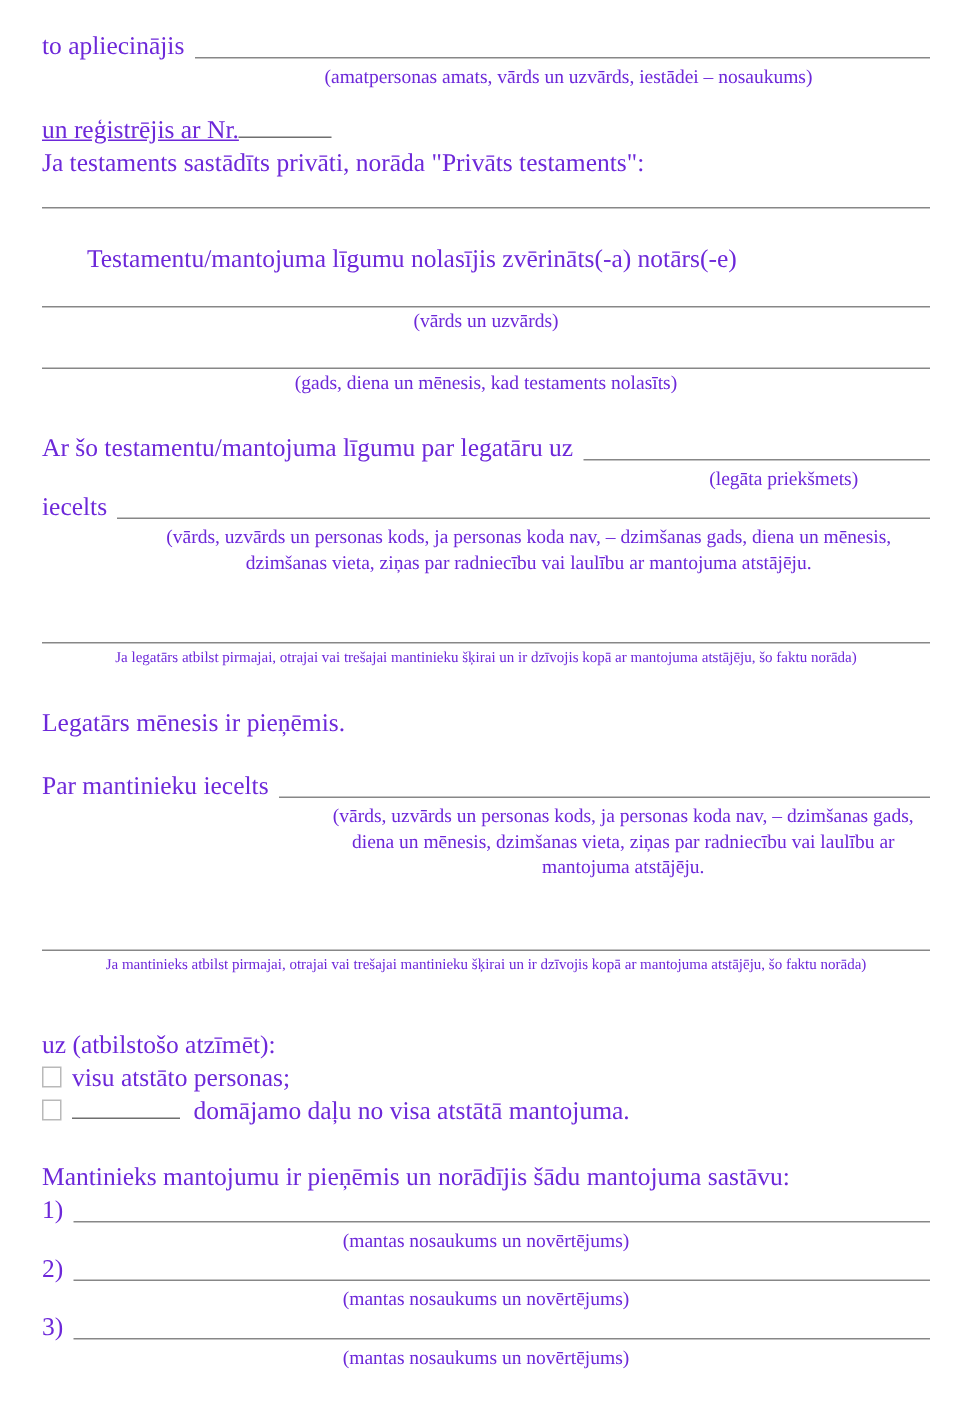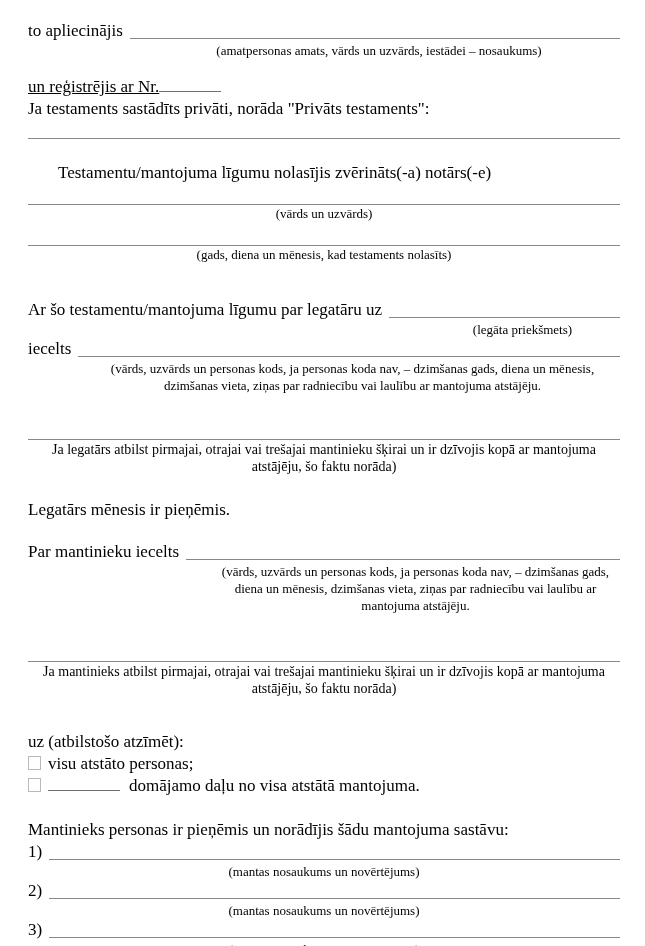--- a/index.html
+++ b/index.html
@@ -2,21 +2,21 @@
 <html lang="lv"><head>
 <meta charset="utf-8">
 <style>
   html,body{margin:0;padding:0;background:#ffffff;}
   .page{
     position:relative;
     width:645px;height:946px;
     box-sizing:border-box;
     padding:20px 25px 0 28px;
     background:#ffffff;
-    color:#000000;
+    color:#6d28d9;
     font-family:"Liberation Serif","DejaVu Serif",serif;
     font-size:17px;
     line-height:22px;
     overflow:hidden;
   }
   .row{display:flex;align-items:flex-end;}
   .row .lbl{white-space:nowrap;}
   .fill-line{
     flex:1;
     border-bottom:1px solid #878787;
@@ -34,21 +34,21 @@
     border-top:1px solid #878787;
     height:0;
     margin:0;
   }
   .caption{
     font-size:13px;
     line-height:17px;
     text-align:center;
   }
   .note{
-    font-size:14px;
+    font-size:10px;
     line-height:17px;
     text-align:center;
     padding:1px 14px 0 14px;
   }
   .checkbox{
     display:inline-block;
     width:11px;height:12px;
     border:1px solid #b9b9b9;
     margin-right:7px;
     vertical-align:-1px;
@@ -75,21 +75,21 @@
   <hr class="rule" style="margin-top:18px;">
 
   <div style="margin-top:23px;margin-left:30px;">Testamentu/mantojuma līgumu nolasījis zvērināts(-a) notārs(-e)</div>
 
   <hr class="rule" style="margin-top:20px;">
   <div class="caption">(vārds un uzvārds)</div>
 
   <hr class="rule" style="margin-top:23px;">
   <div class="caption">(gads, diena un mēnesis, kad testaments nolasīts)</div>
 
-  <div class="row" style="margin-top:36px;">
+  <div class="row" style="margin-top:25px;">
     <span class="lbl">Ar šo testamentu/mantojuma līgumu par legatāru uz</span>
     <span class="fill-line"></span>
   </div>
   <div class="caption" style="margin-left:397px;width:195px;">(legāta priekšmets)</div>
 
   <div class="row">
     <span class="lbl">iecelts</span>
     <span class="fill-line"></span>
   </div>
   <div class="caption" style="margin-left:57px;">(vārds, uzvārds un personas kods, ja personas koda nav, – dzimšanas gads, diena un mēnesis, dzimšanas vieta, ziņas par radniecību vai laulību ar mantojuma atstājēju.</div>
@@ -110,21 +110,21 @@
 
   <div style="margin-top:34px;">uz (atbilstošo atzīmēt):</div>
 
   <div class="cbrow">
     <span class="checkbox"></span><span>visu atstāto personas;</span>
   </div>
   <div class="cbrow">
     <span class="checkbox"></span><span class="blank" style="width:72px;"></span><span style="margin-left:9px;">domājamo daļu no visa atstātā mantojuma.</span>
   </div>
 
-  <div style="margin-top:22px;">Mantinieks personas ir pieņēmis un norādījis šādu mantojuma sastāvu:</div>
+  <div style="margin-top:22px;">Mantinieks mantojumu ir pieņēmis un norādījis šādu mantojuma sastāvu:</div>
 
   <div class="row">
     <span class="lbl">1)</span>
     <span class="fill-line"></span>
   </div>
   <div class="caption">(mantas nosaukums un novērtējums)</div>
 
   <div class="row">
     <span class="lbl">2)</span>
     <span class="fill-line"></span>

